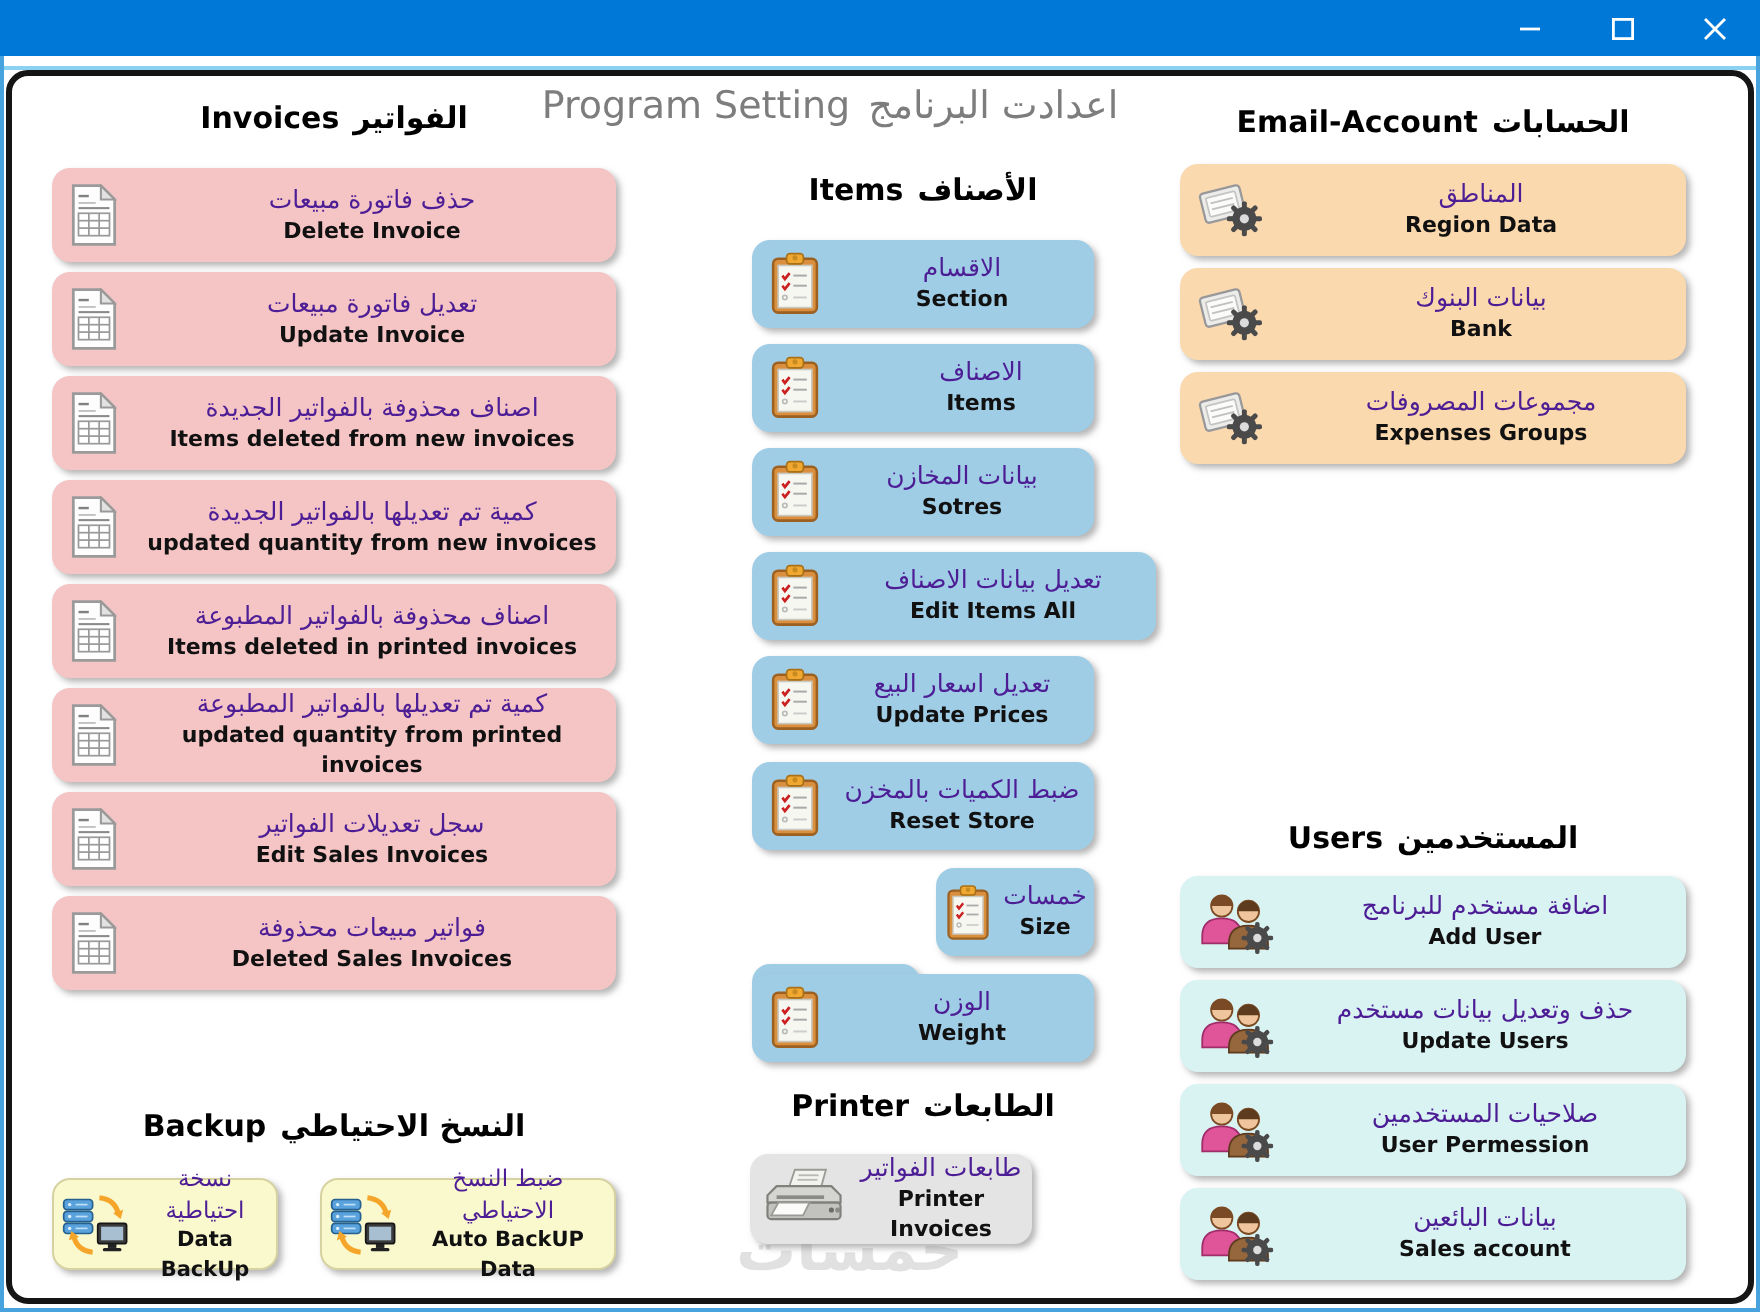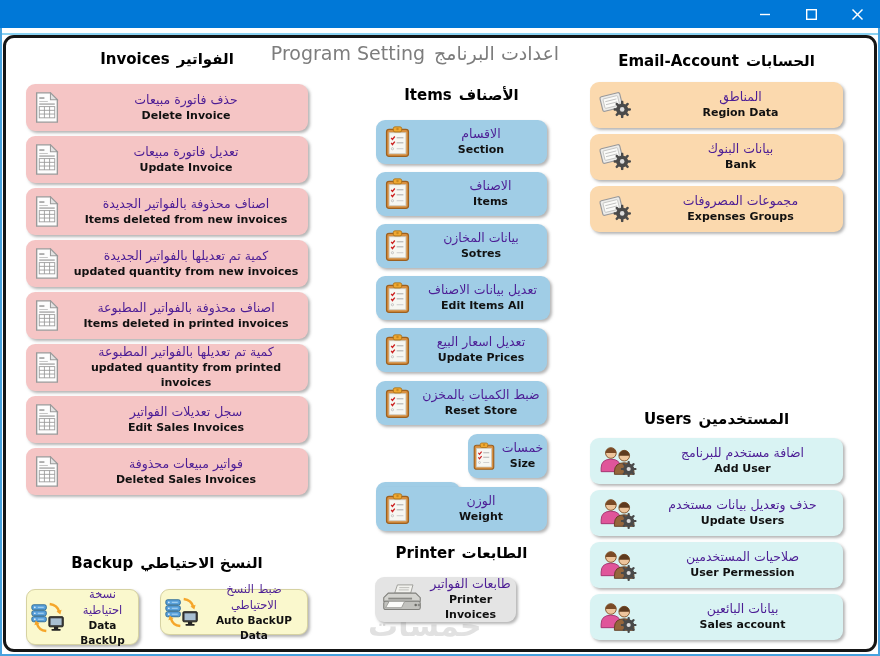--- a/index.html
+++ b/index.html
@@ -262,21 +262,21 @@
       </span>
     <span class="lbl">
         <span class="ar">فواتير مبيعات محذوفة</span>
         <span class="en">Deleted Sales Invoices</span>
       </span>
   </div>
 
   <div class="sec-h" style="left:26px;top:554px;width:282px;">
     <span class="h-ar">النسخ الاحتياطي</span><span class="h-en">Backup</span>
   </div>
-  <div class="btn yellow" style="left:26px;top:589px;width:113px;height:56px;">
+  <div class="btn yellow" style="left:26px;top:589px;width:113px;height:46px;">
     <span class="ic" style="margin:0 2px 0 4px;">
         <svg width="34" height="31">
           <use href="#sym-backup"></use>
         </svg>
       </span>
     <span class="lbl" style="padding:0 2px;">
         <span class="ar">نسخة احتياطية</span>
         <span class="en">Data BackUp</span>
       </span>
   </div>
@@ -322,21 +322,21 @@
     <span class="ic">
         <svg width="27" height="32">
           <use href="#sym-clipboard"></use>
         </svg>
       </span>
     <span class="lbl">
         <span class="ar">بيانات المخازن</span>
         <span class="en">Sotres</span>
       </span>
   </div>
-  <div class="btn blue" style="left:376px;top:276px;width:174px;height:44px;">
+  <div class="btn blue" style="left:376px;top:276px;width:202px;height:44px;">
     <span class="ic">
         <svg width="27" height="32">
           <use href="#sym-clipboard"></use>
         </svg>
       </span>
     <span class="lbl">
         <span class="ar">تعديل بيانات الاصناف</span>
         <span class="en">Edit Items All</span>
       </span>
   </div>

